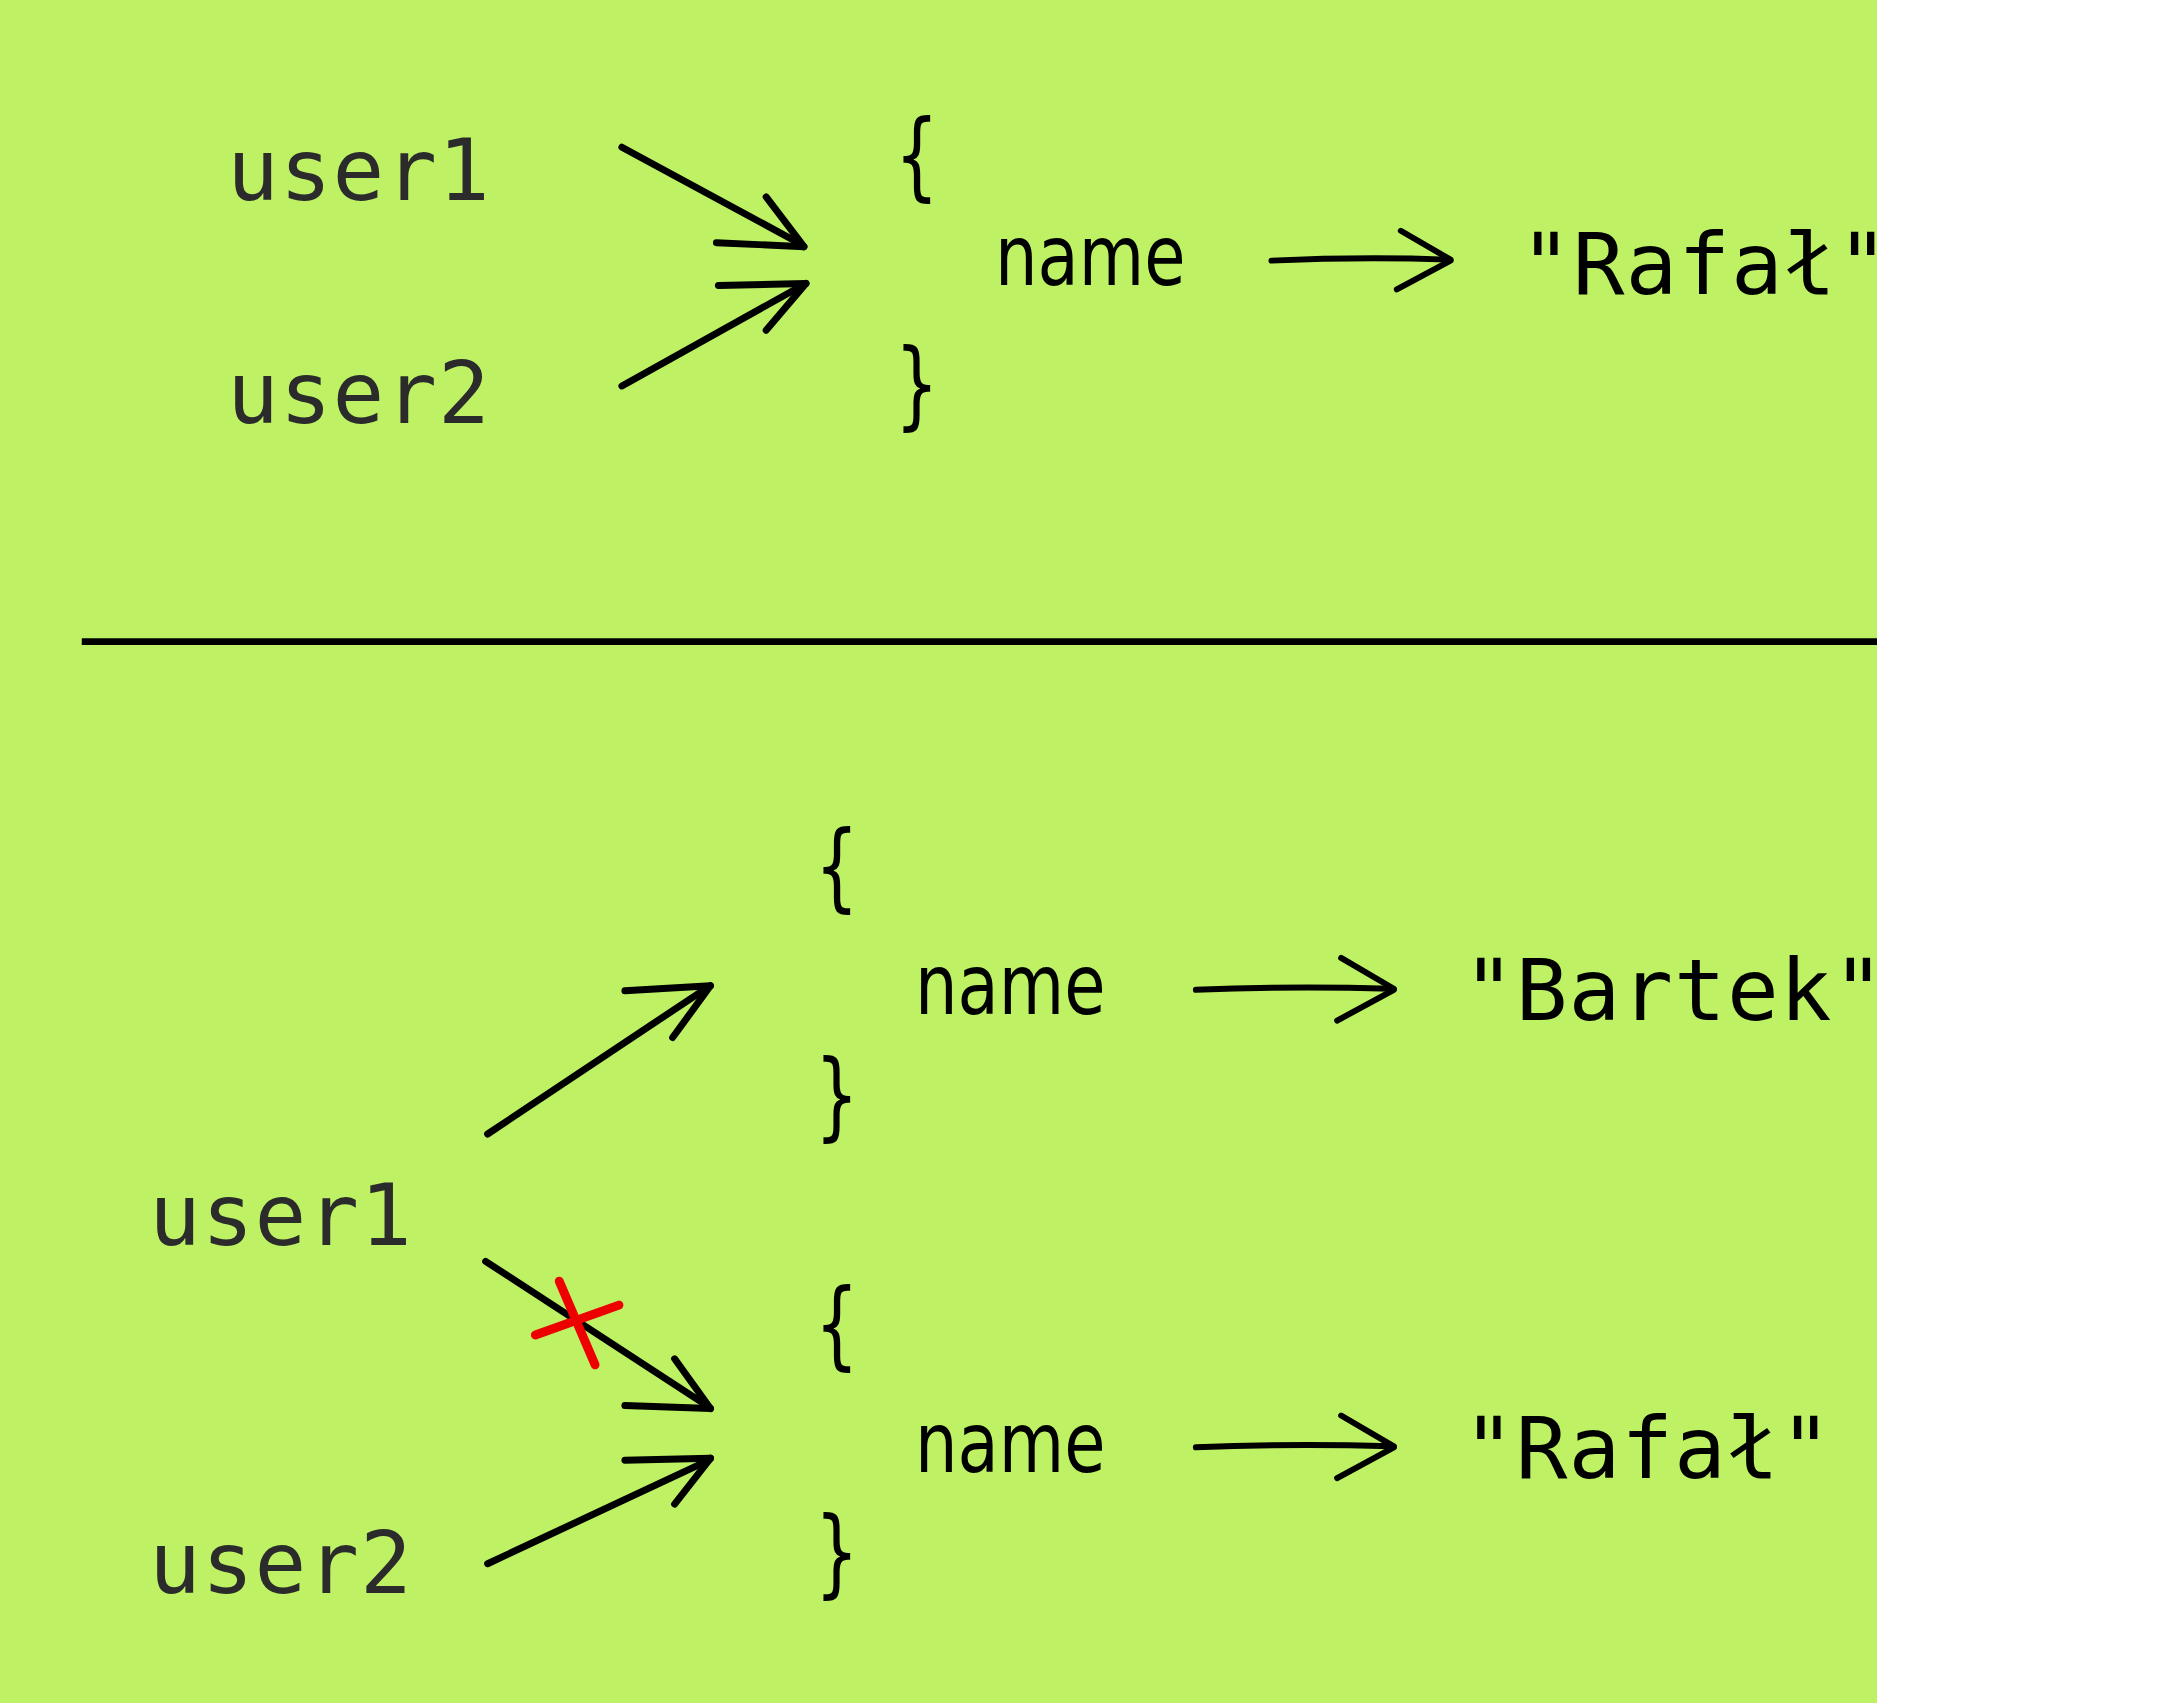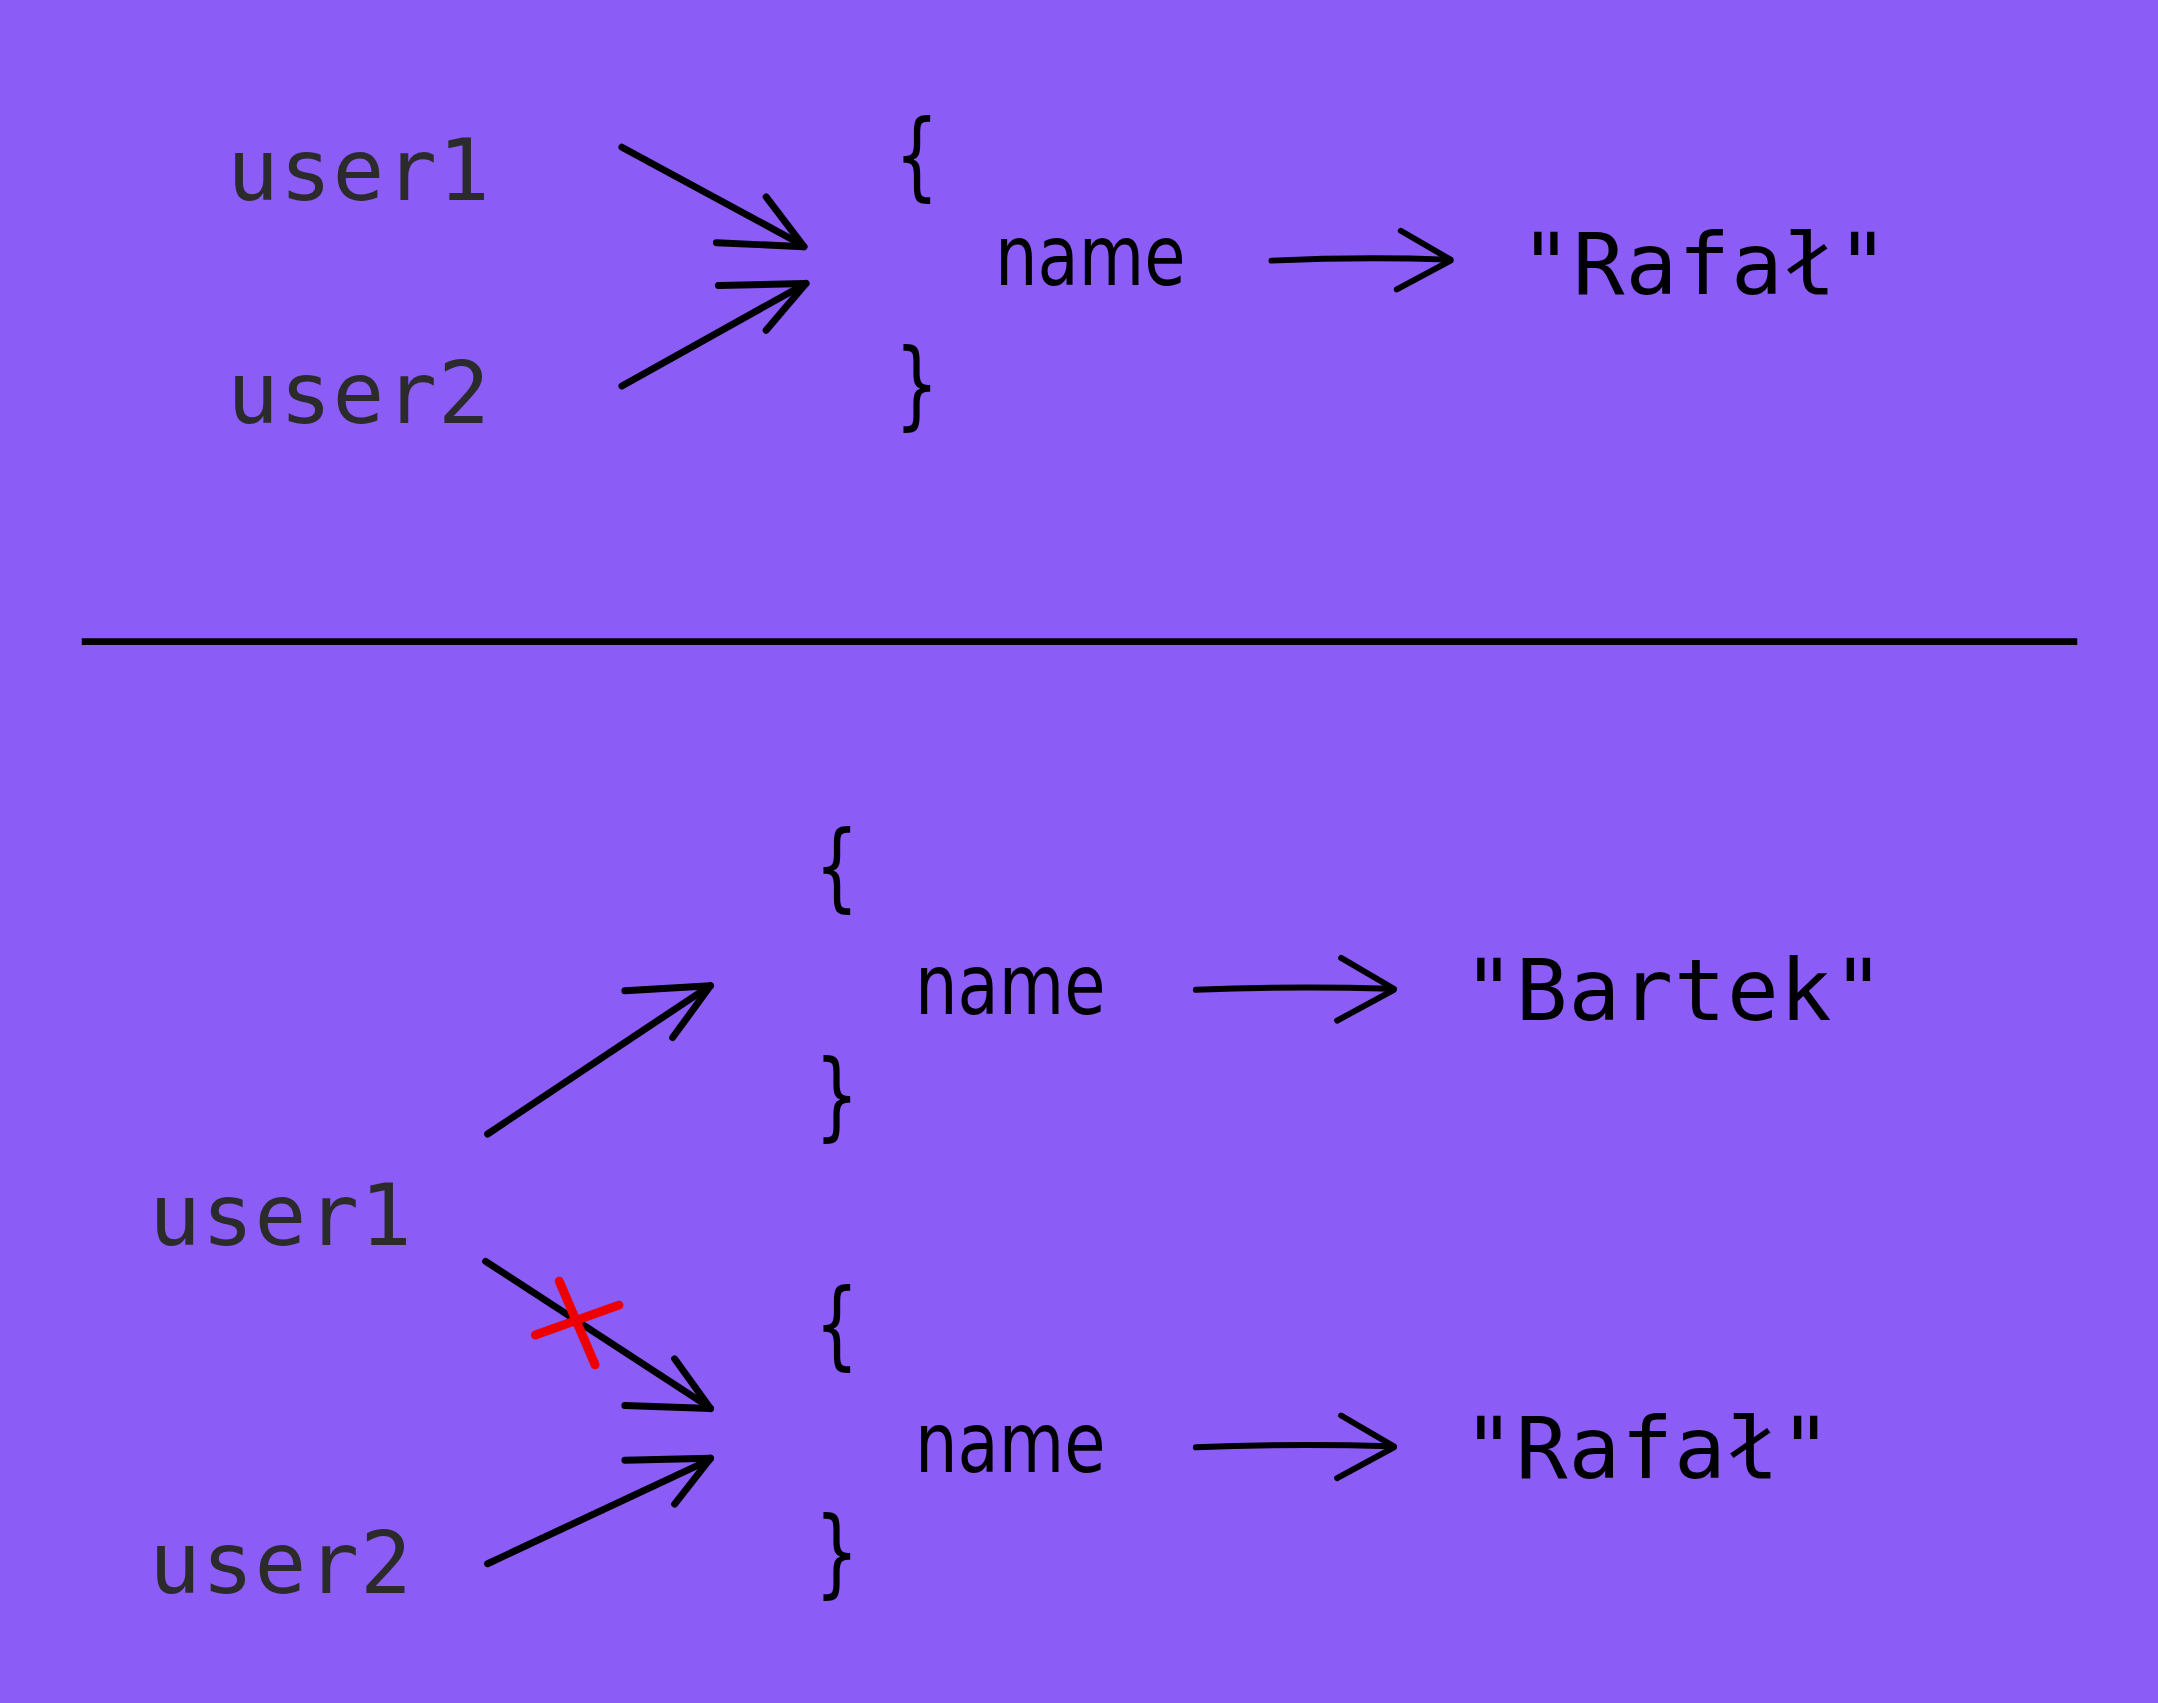--- a/index.html
+++ b/index.html
@@ -2,23 +2,23 @@
 <html><head>
 <meta charset="utf-8">
 <style>
   html, body {
     margin: 0;
     padding: 0;
     background: #ffffff;
   }
   #canvas {
     position: relative;
-    width: 2158px;
+    width: 1877px;
     height: 1703px;
-    background: #8b5cf6;
+    background: #bef264;
     overflow: hidden;
     font-family: "DejaVu Sans Mono", "Liberation Mono", monospace;
   }
 
   
   .lbl {
     position: absolute;
     white-space: pre;
     color: #2b2b2b;
     font-family: "DejaVu Sans Mono", "Liberation Mono", monospace;

